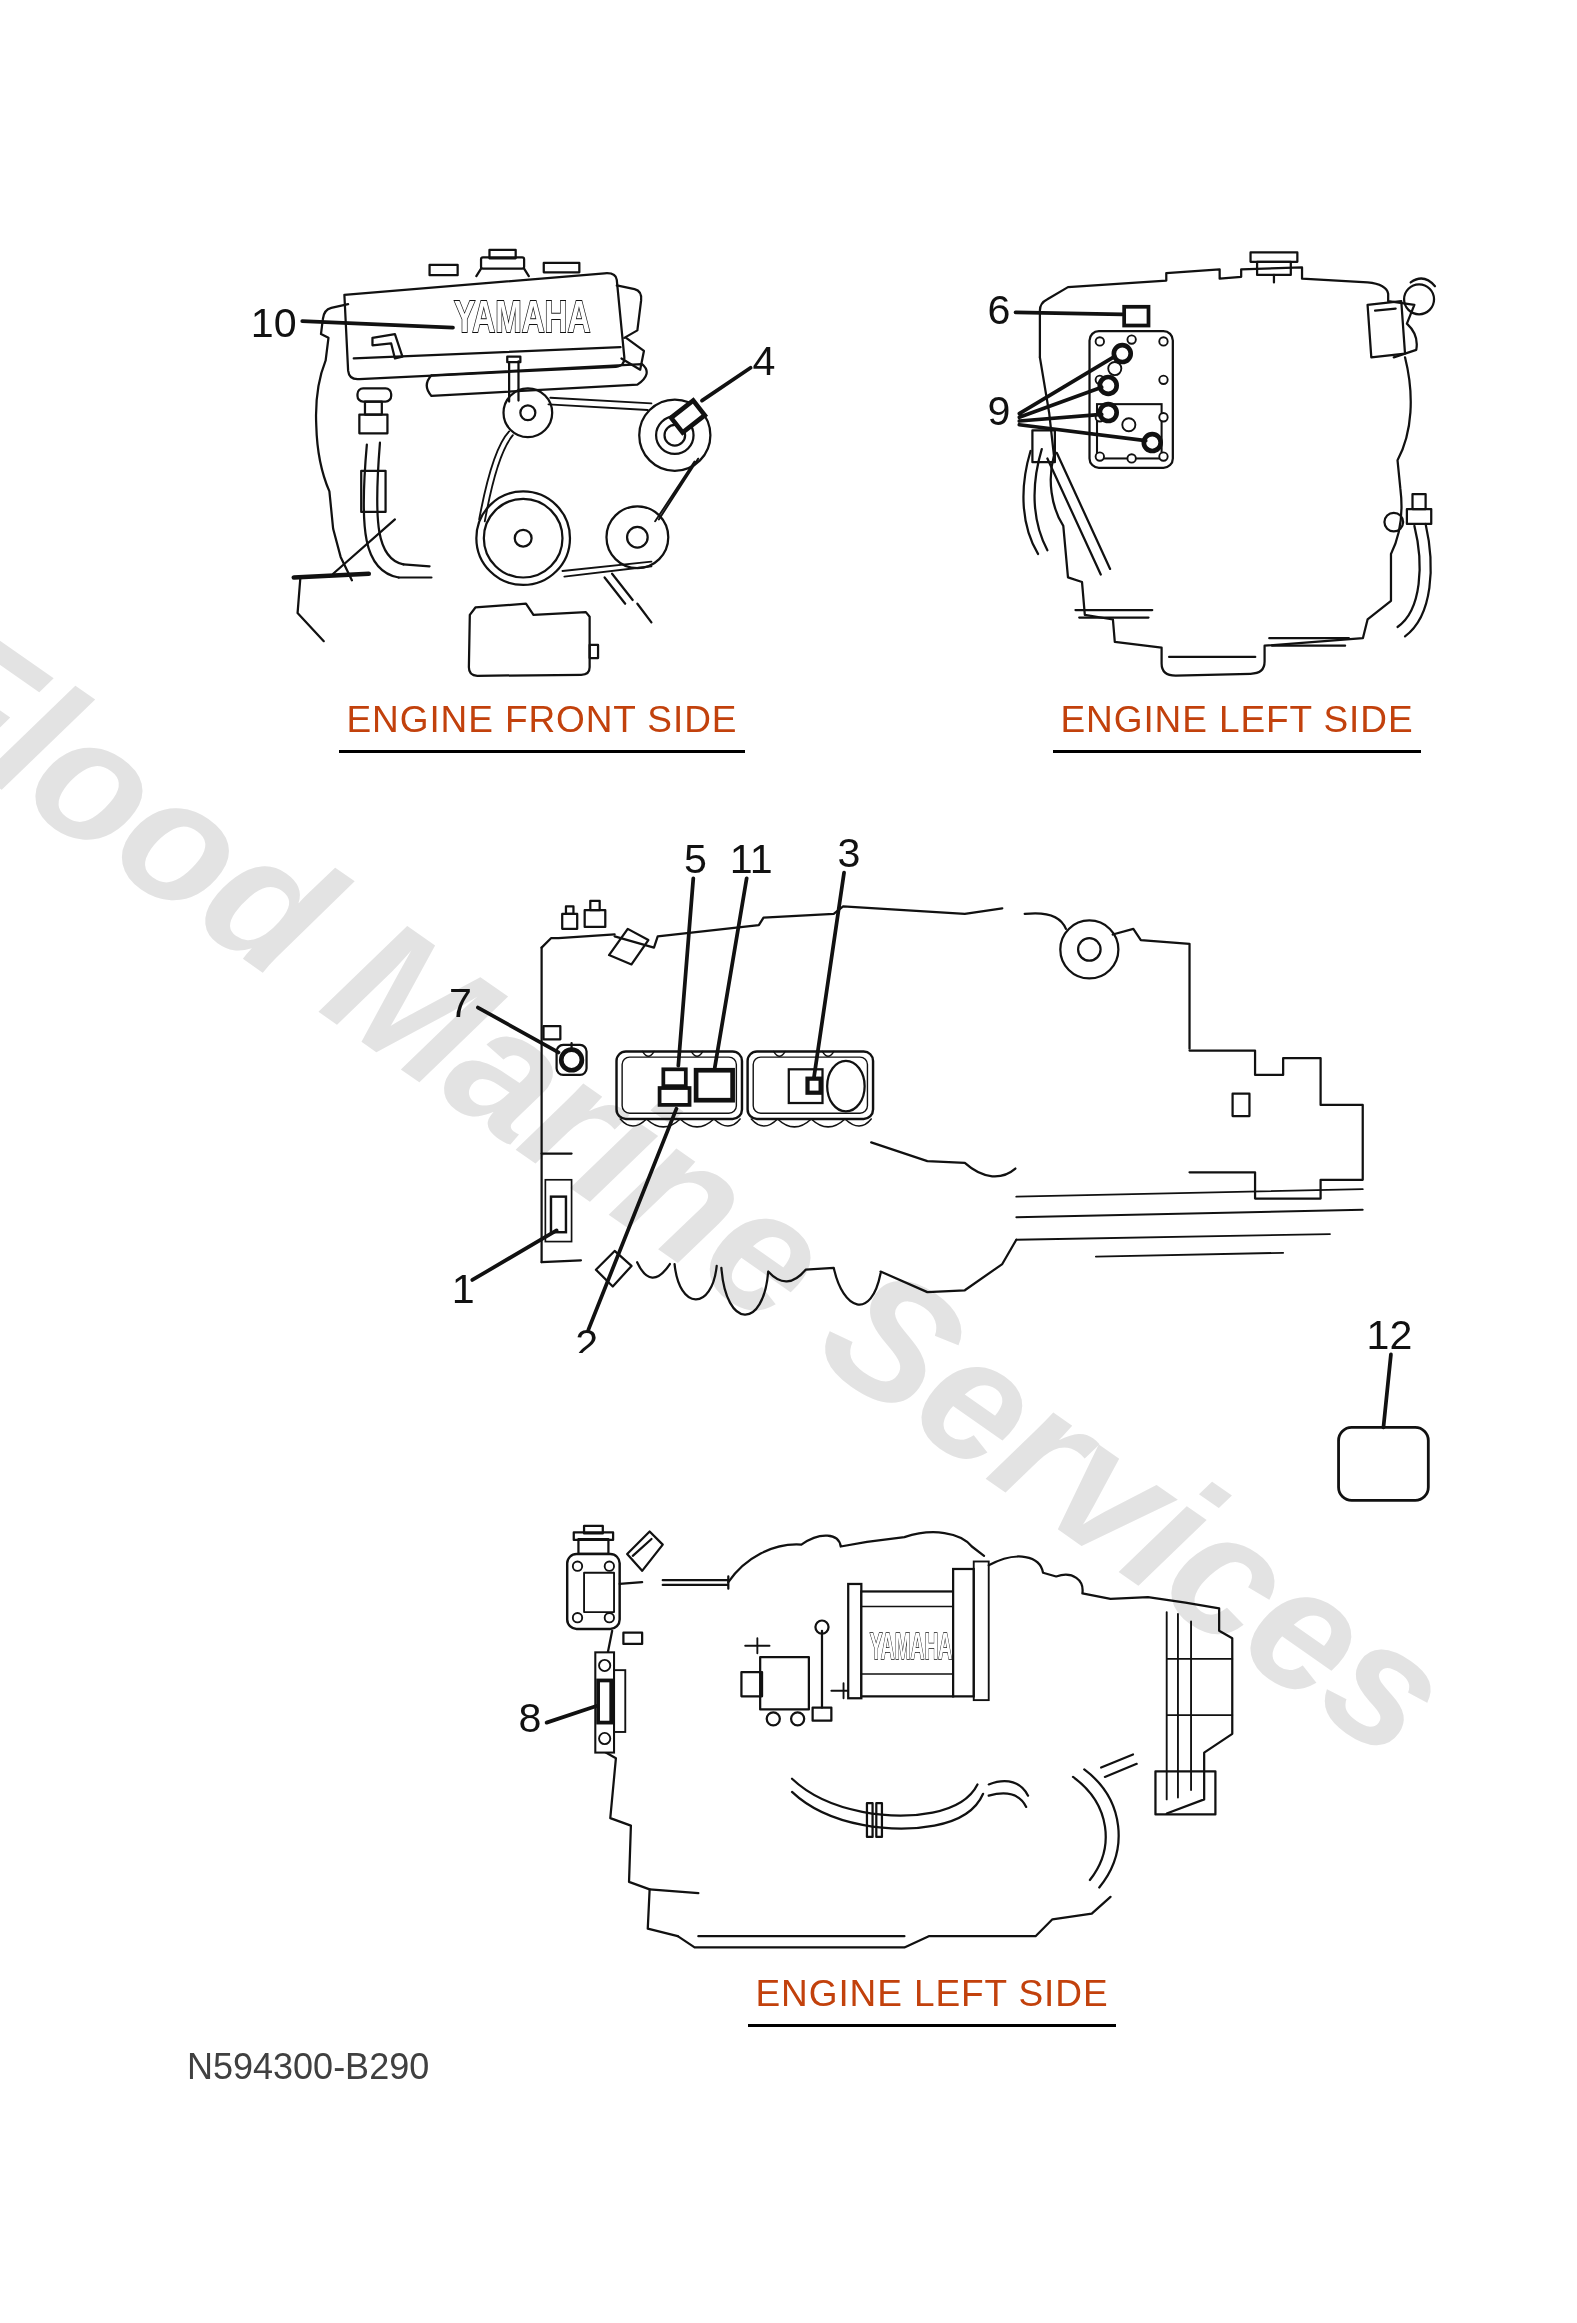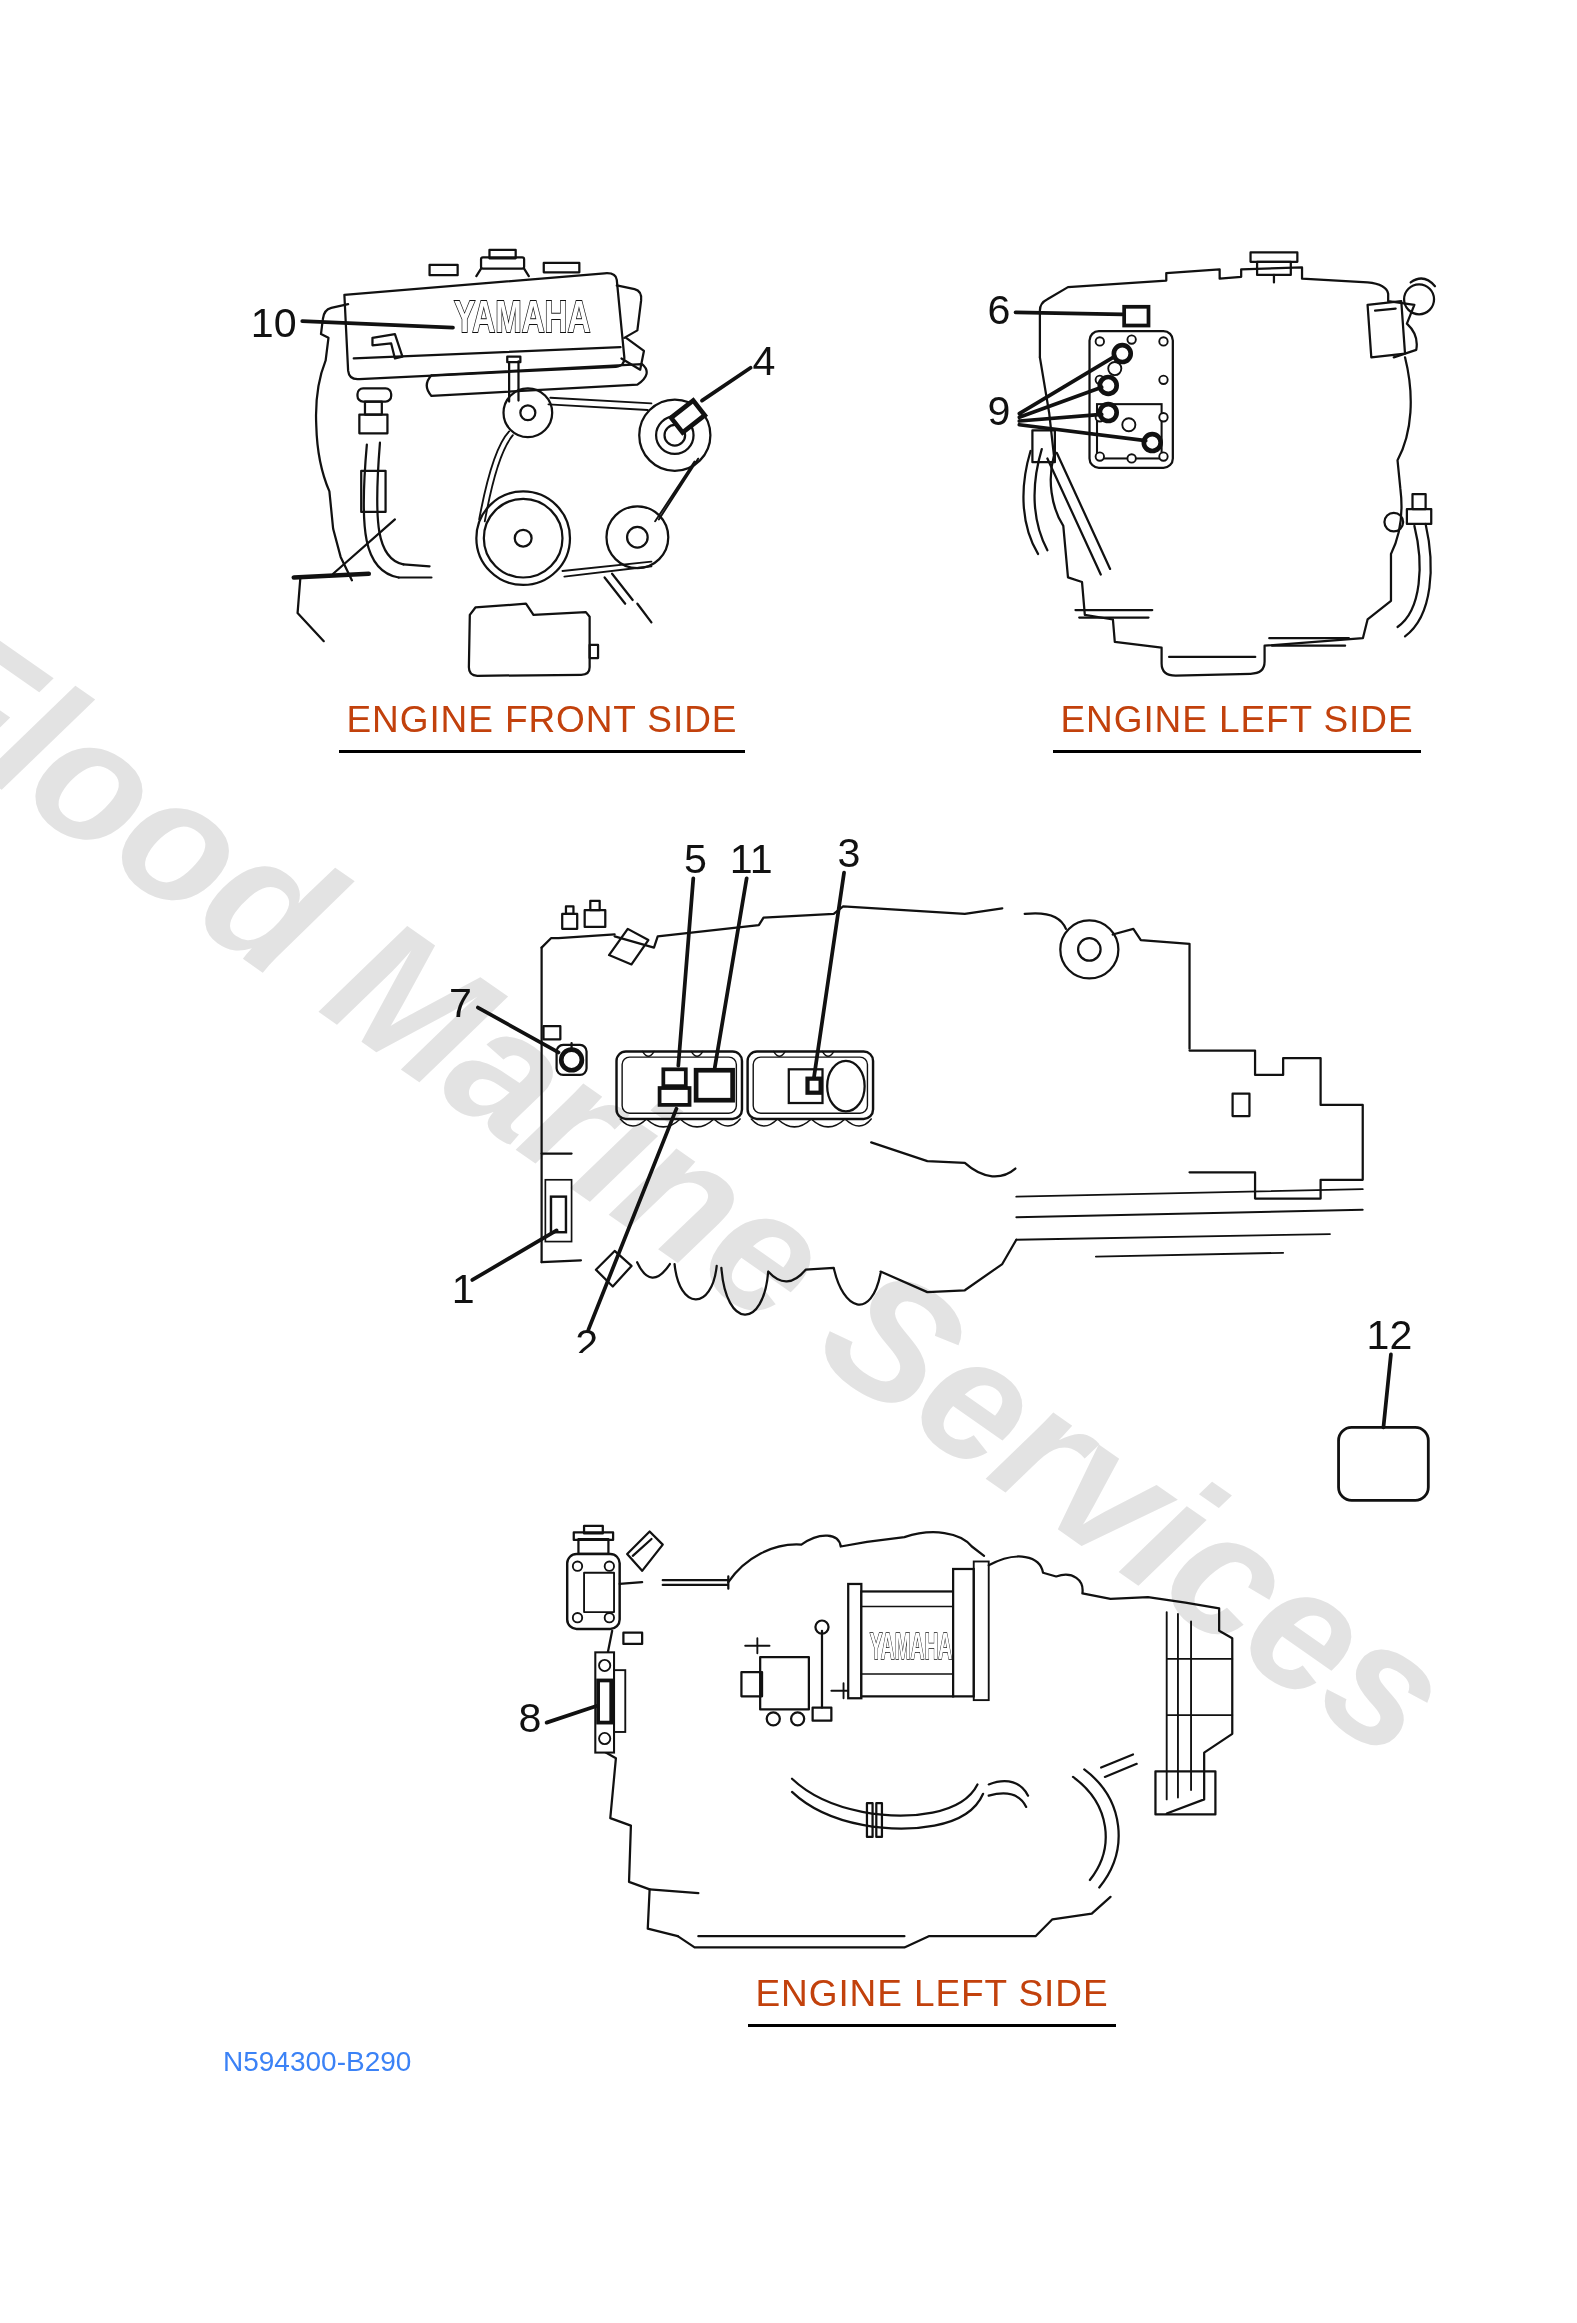--- a/index.html
+++ b/index.html
@@ -4,21 +4,21 @@
 <style>
   html,body{margin:0;padding:0;background:#888;}
   #page{position:relative;width:1578px;height:2324px;background:#ffffff;overflow:hidden;
         font-family:"Liberation Sans",sans-serif;color:#111;}
   #watermark{position:absolute;left:-14px;top:581px;font-size:176px;font-weight:bold;font-style:italic;
         color:#e3e3e3;white-space:nowrap;transform:rotate(35deg);transform-origin:0 0;
         letter-spacing:-1.9px;z-index:0;user-select:none;}
   .view{position:absolute;z-index:2;}
   .caption{position:absolute;z-index:3;font-size:37px;letter-spacing:0.9px;color:#c2410c;
         border-bottom:3.7px solid #000;padding:0 7.5px 9.4px 7.5px;white-space:nowrap;}
-  #part-number{position:absolute;left:187px;top:2046px;font-size:28px;color:#3b82f6;z-index:3;margin-left:36px;}
+  #part-number{position:absolute;left:187px;top:2046px;font-size:36px;color:#404040;z-index:3;}
   .ln{fill:none;stroke:#111;stroke-width:2.4;stroke-linecap:round;stroke-linejoin:round;}
   .thin{stroke-width:1.6;}
   .ld{fill:none;stroke:#111;stroke-width:4;stroke-linecap:round;}
   .ring{fill:#fff;stroke:#111;stroke-width:5;}
   .bolt{fill:#fff;stroke:#111;stroke-width:2;}
   .lbl{fill:#fff;stroke:#111;}
   .num{font-family:"Liberation Sans",sans-serif;font-size:44px;fill:#111;}
   .logo{font-family:"Liberation Sans",sans-serif;font-weight:bold;fill:#fff;stroke:#111;paint-order:stroke;}
 </style>
 </head>

